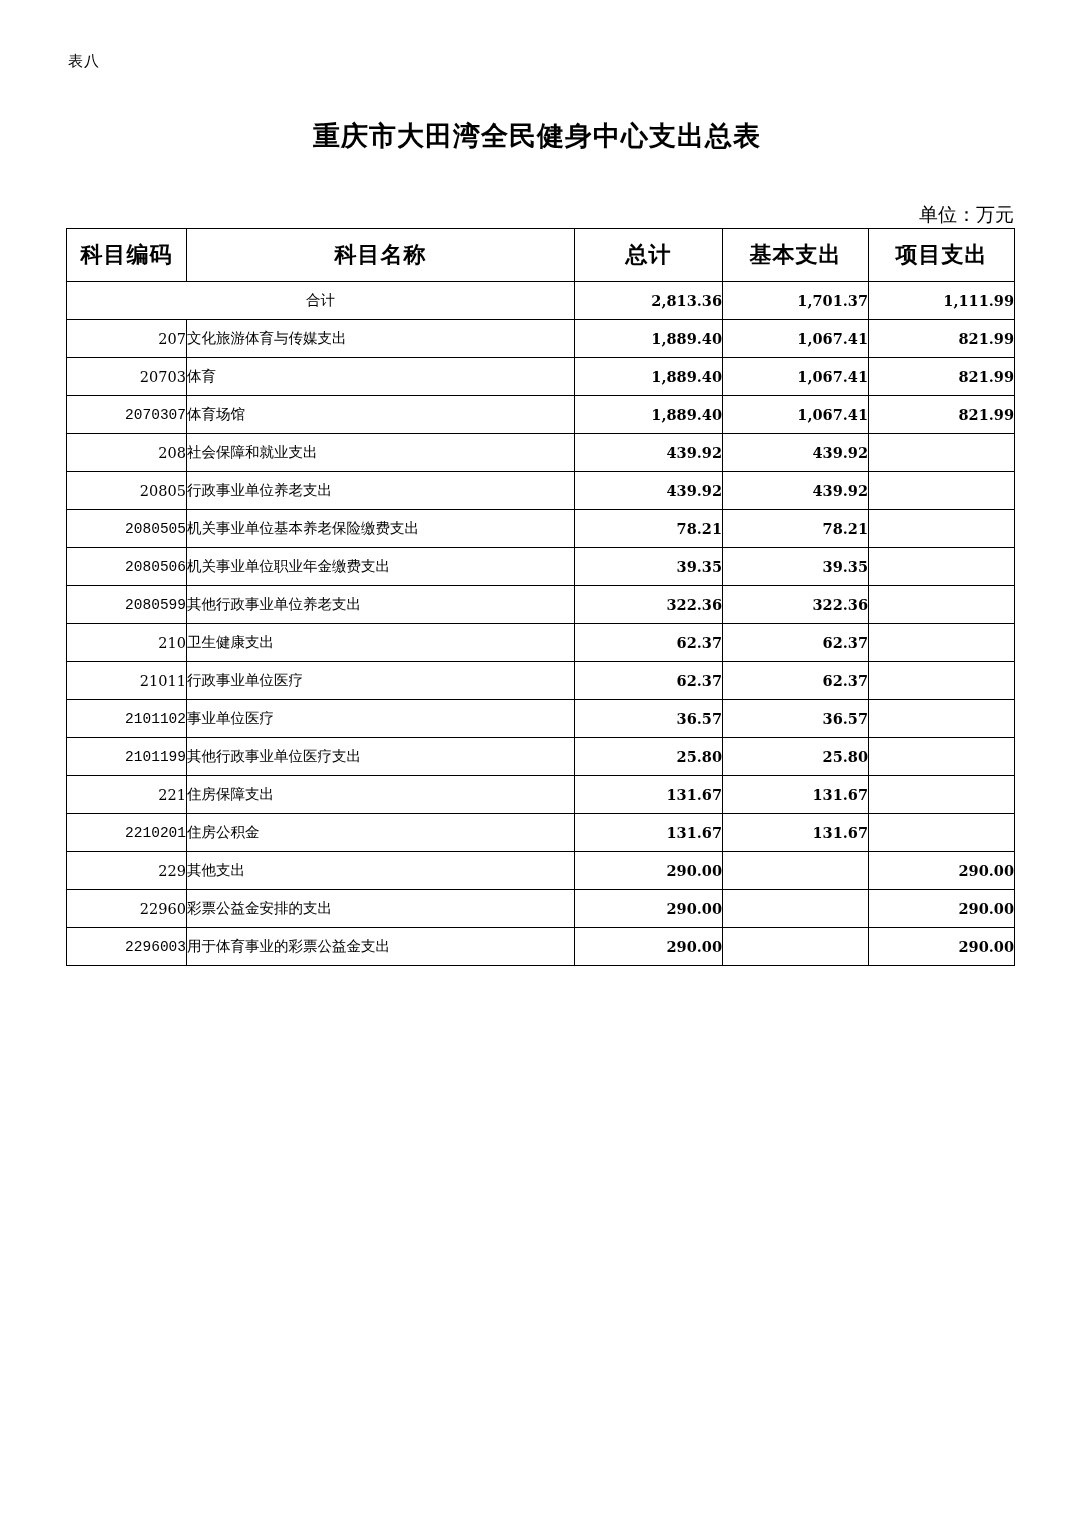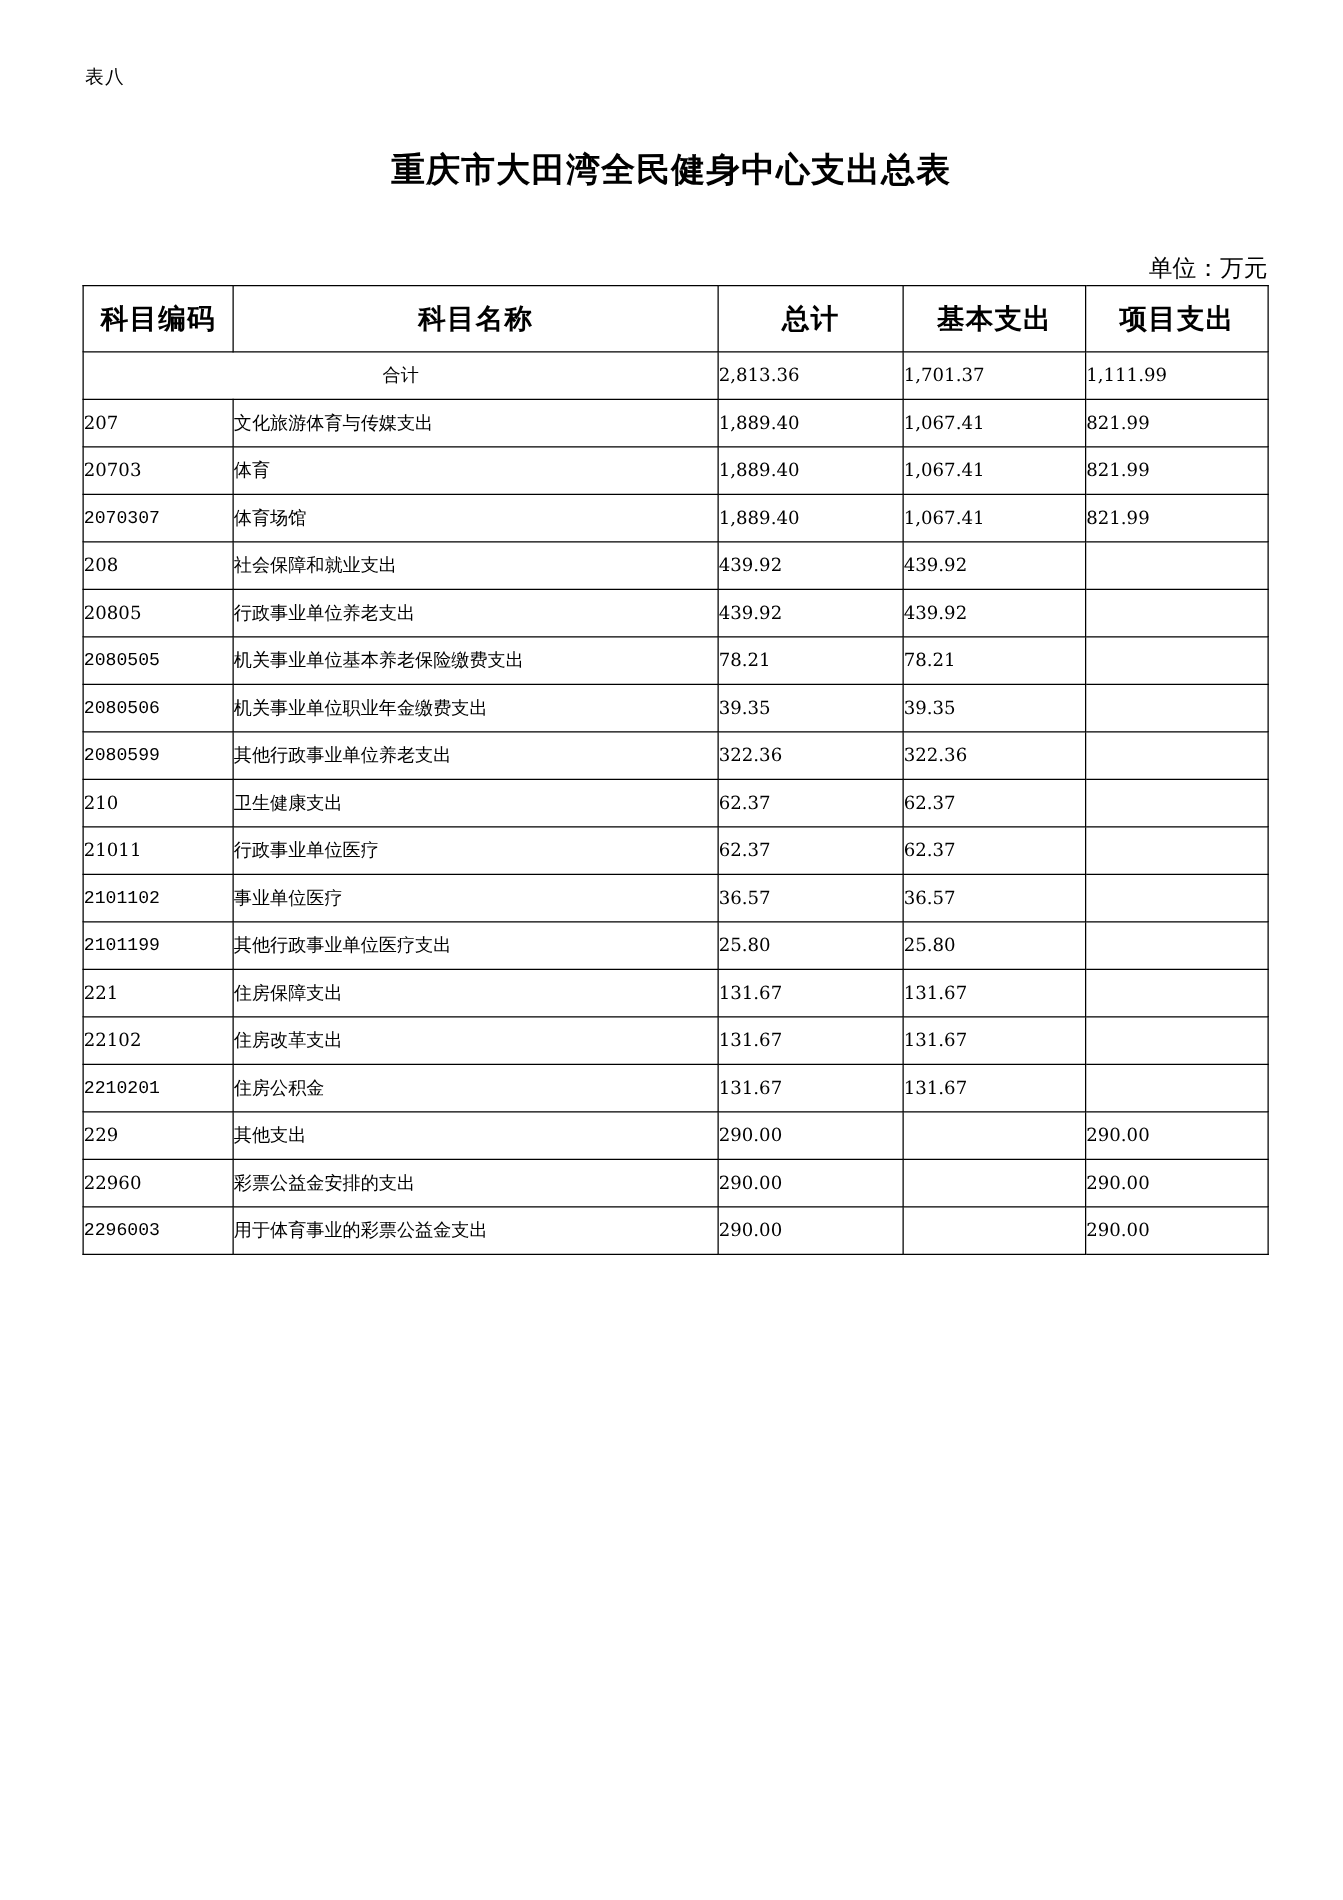--- a/index.html
+++ b/index.html
@@ -65,33 +65,34 @@
     font-size: 14.5px;
   }
   .col-code { width: 120px; }
   .col-name { width: 388px; }
   .col-total { width: 148px; }
   .col-basic { width: 146px; }
   .col-project { width: 146px; }
 
   .cell-code {
     padding-left: 6px;
-    text-align: left;
+    text-align: right;
     white-space: nowrap;
     margin-left: 20px;
   }
   .cell-name {
     padding-left: 10px;
     text-align: left;
     white-space: nowrap;
   }
   .cell-num {
-    text-align: left;
+    text-align: right;
     padding-right: 9px;
     white-space: nowrap;
+    font-weight: bold;
   }
   .cell-total-label {
     text-align: center;
   }
   .ind0 { padding-left: 6px; }
   .ind1 { padding-left: 22px; }
   .ind2 { padding-left: 38px; font-family: Liberation Mono, monospace; }
   .nind0 { padding-left: 10px; }
   .nind1 { padding-left: 26px; }
   .nind2 { padding-left: 42px; }
@@ -216,27 +217,20 @@
           <td class="cell-num"></td>
         </tr>
         <tr>
           <td class="cell-code ind0">221</td>
           <td class="cell-name nind0">住房保障支出</td>
           <td class="cell-num">131.67</td>
           <td class="cell-num">131.67</td>
           <td class="cell-num"></td>
         </tr>
         <tr>
-          <td class="cell-code ind1">22102</td>
-          <td class="cell-name nind1">住房改革支出</td>
-          <td class="cell-num">131.67</td>
-          <td class="cell-num">131.67</td>
-          <td class="cell-num"></td>
-        </tr>
-        <tr>
           <td class="cell-code ind2">2210201</td>
           <td class="cell-name nind2">住房公积金</td>
           <td class="cell-num">131.67</td>
           <td class="cell-num">131.67</td>
           <td class="cell-num"></td>
         </tr>
         <tr>
           <td class="cell-code ind0">229</td>
           <td class="cell-name nind0">其他支出</td>
           <td class="cell-num">290.00</td>

